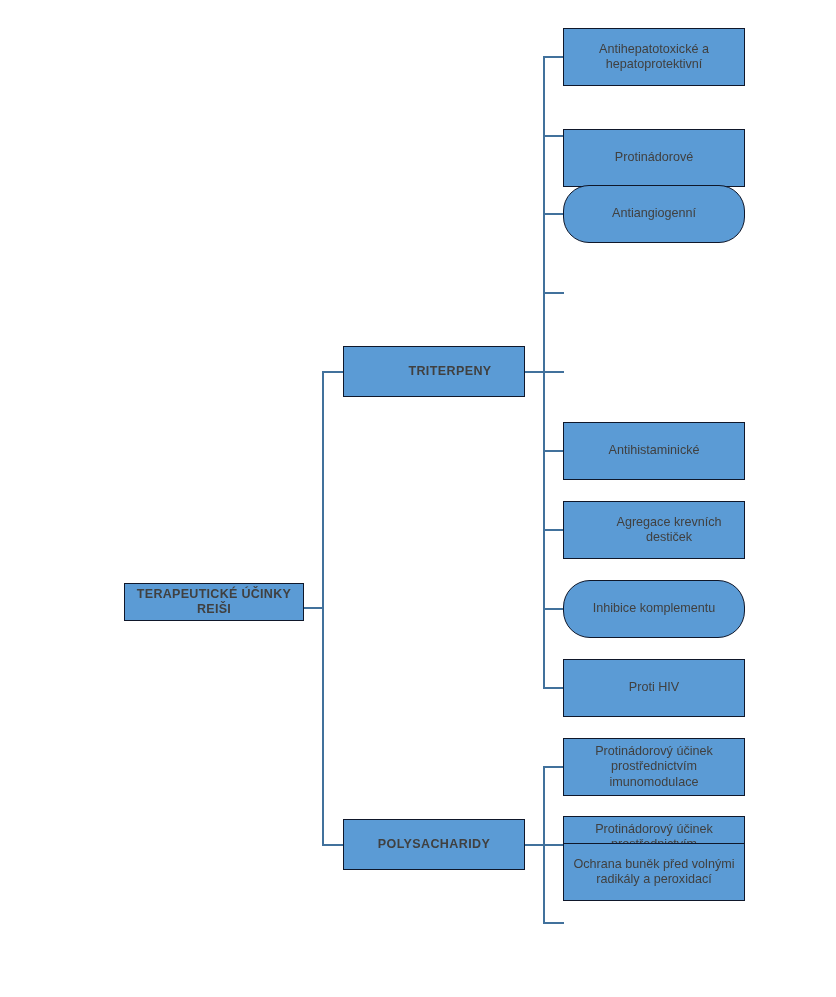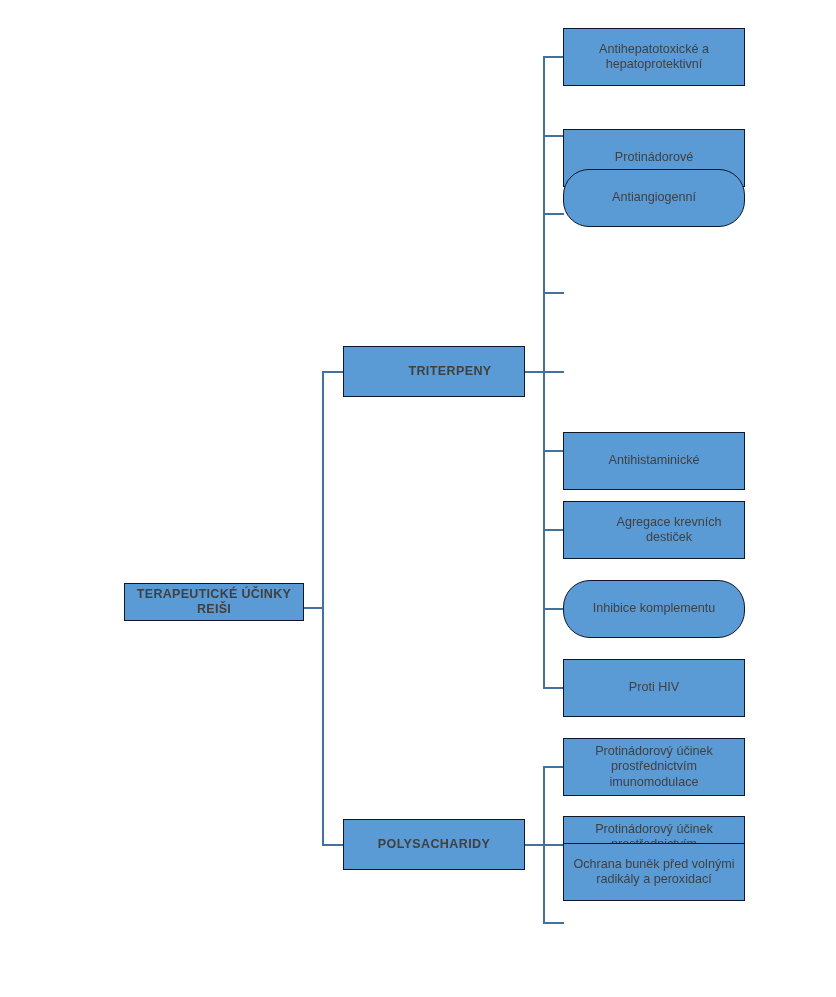--- a/index.html
+++ b/index.html
@@ -109,24 +109,24 @@
   <div class="node branch branch-polysacharidy">
     <span class="node-label">POLYSACHARIDY</span>
   </div>
 
   <div class="node leaf" style="top:28px;">
     <span class="node-label">Antihepatotoxické a hepatoprotektivní</span>
   </div>
   <div class="node leaf" style="top:102px;margin-top:27px;">
     <span class="node-label">Protinádorové</span>
   </div>
-  <div class="node leaf" style="top:169px;border-radius:26px;">
+  <div class="node leaf" style="top:185px;border-radius:26px;">
     <span class="node-label">Antiangiogenní</span>
   </div>
-  <div class="node leaf" style="top:432px;">
+  <div class="node leaf" style="top:422px;">
     <span class="node-label">Antihistaminické</span>
   </div>
   <div class="node leaf" style="top:501px;padding-left:36px;">
     <span class="node-label">Agregace krevních destiček</span>
   </div>
   <div class="node leaf" style="top:580px;border-radius:27px;">
     <span class="node-label">Inhibice komplementu</span>
   </div>
   <div class="node leaf" style="top:659px;">
     <span class="node-label">Proti HIV</span>

